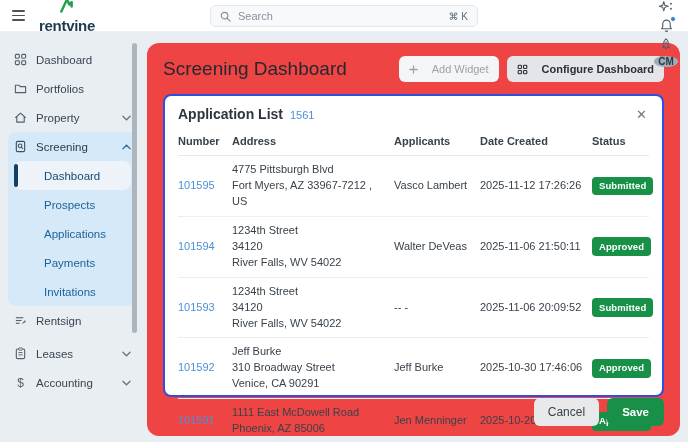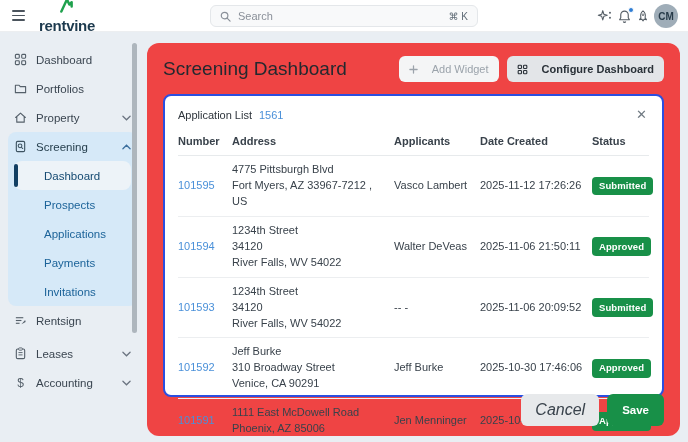--- a/index.html
+++ b/index.html
@@ -18,21 +18,21 @@
   .hamburger span { width:13px; height:1.6px; background:#4b545d; border-radius:1px; }
   .logo { display:flex; align-items:center; gap:4px; margin-left:14px;flex-direction:column; }
   .logo-text { font-size:15px; font-weight:700; color:#1d3a4e; letter-spacing:-0.3px; }
   .searchbox {
     position:absolute; left:210px; top:5px; width:268px; height:22px;
     background:#f8f9fa; border:1px solid #e4e7ea; border-radius:6px;
     display:flex; align-items:center; padding:0 9px; gap:7px;text-align:center;
   }
   .search-placeholder { font-size:11px; color:#8a9099; }
   .search-shortcut { margin-left:auto; font-size:10px; color:#5f6b76; }
-  .topbar-right { position:absolute; right:10px; top:0; height:32px; display:flex; align-items:center; gap:4px; }
+  .topbar-right { position:absolute; right:10px; top:0; height:32px; display:flex; align-items:center; gap:4px;flex-direction:column; }
   .icon-btn { position:relative; display:flex; align-items:center; cursor:pointer; }
   .bell-dot { position:absolute; right:-2px; top:-2px; width:6px; height:6px; border-radius:50%; background:#2f7dd4; border:1px solid #fff; }
   .avatar {
     width:24px; height:24px; border-radius:50%; background:#9fadb8;
     display:flex; align-items:center; justify-content:center;
     font-size:10px; font-weight:700; color:#273b49;
   }
   
   .layout { display:flex; height:410px; position:relative;justify-content:center; }
   .sidebar { width:145px; flex-shrink:0; position:relative; }
@@ -73,36 +73,36 @@
   .head-buttons { margin-left:auto; display:flex; gap:8px; }
   .btn { border:none; border-radius:6px; font-family:inherit; cursor:pointer; display:flex; align-items:center; gap:14px; }
   .btn-addwidget { background:#f4f5f6; color:#9ba3ab; font-size:11px; padding:7px 10px; }
   .btn-configure { background:#e3e5e8; color:#2a3138; font-size:11px; font-weight:700; padding:7px 10px; }
   
   .widget {
     margin-top:12px; border:2px solid #2b4fe0; border-radius:8px;
     height:303px; padding:10px 13px; position:relative; background:#fff;
   }
   .widget-head { display:flex; align-items:baseline; gap:7px; }
-  .widget-title { font-size:11px; font-weight:400; color:#2e353c; }
+  .widget-title { font-size:14px; font-weight:700; color:#2e353c; }
   .widget-count { font-size:11px; color:#4a90d9; font-weight:500; }
   .close-btn { margin-left:auto; color:#6f7982; font-size:13px; line-height:1; cursor:pointer; padding:2px; }
   table { width:100%; border-collapse:collapse; font-size:11px; color:#39424b; margin-top:7px; table-layout:fixed; }
   th {
     text-align:left; font-weight:700; padding:5px 0 8px; color:#39424b;
     border-bottom:1px solid #e7eaec; font-size:11px;
   }
   td { border-bottom:1px solid #eceef0; padding:6px 4px 6px 0; line-height:1.45; vertical-align:middle; }
   .num-link { color:#4a90d9; text-decoration:none; cursor:pointer; }
   .badge {
     display:inline-block; background:#189048; color:#fff; font-weight:700;
     font-size:9.5px; padding:2.5px 7px; border-radius:4px; letter-spacing:0.1px;
   }
   .card-footer { position:absolute; right:16px; bottom:10px; display:flex; gap:8px; }
-  .btn-cancel { background:#e7e9eb; color:#3a434c; font-size:16px; padding:7px 14px;font-style:italic; }
+  .btn-cancel { background:#e7e9eb; color:#3a434c; font-size:12px; padding:7px 14px; }
   .btn-save { background:#189048; color:#fff; font-size:11.5px; font-weight:600; padding:7px 15px; }
   svg { display:block; }
 </style>
 </head>
 <body>
 
 <div class="topbar">
   <div class="hamburger">
       <span></span>
       <span></span>

